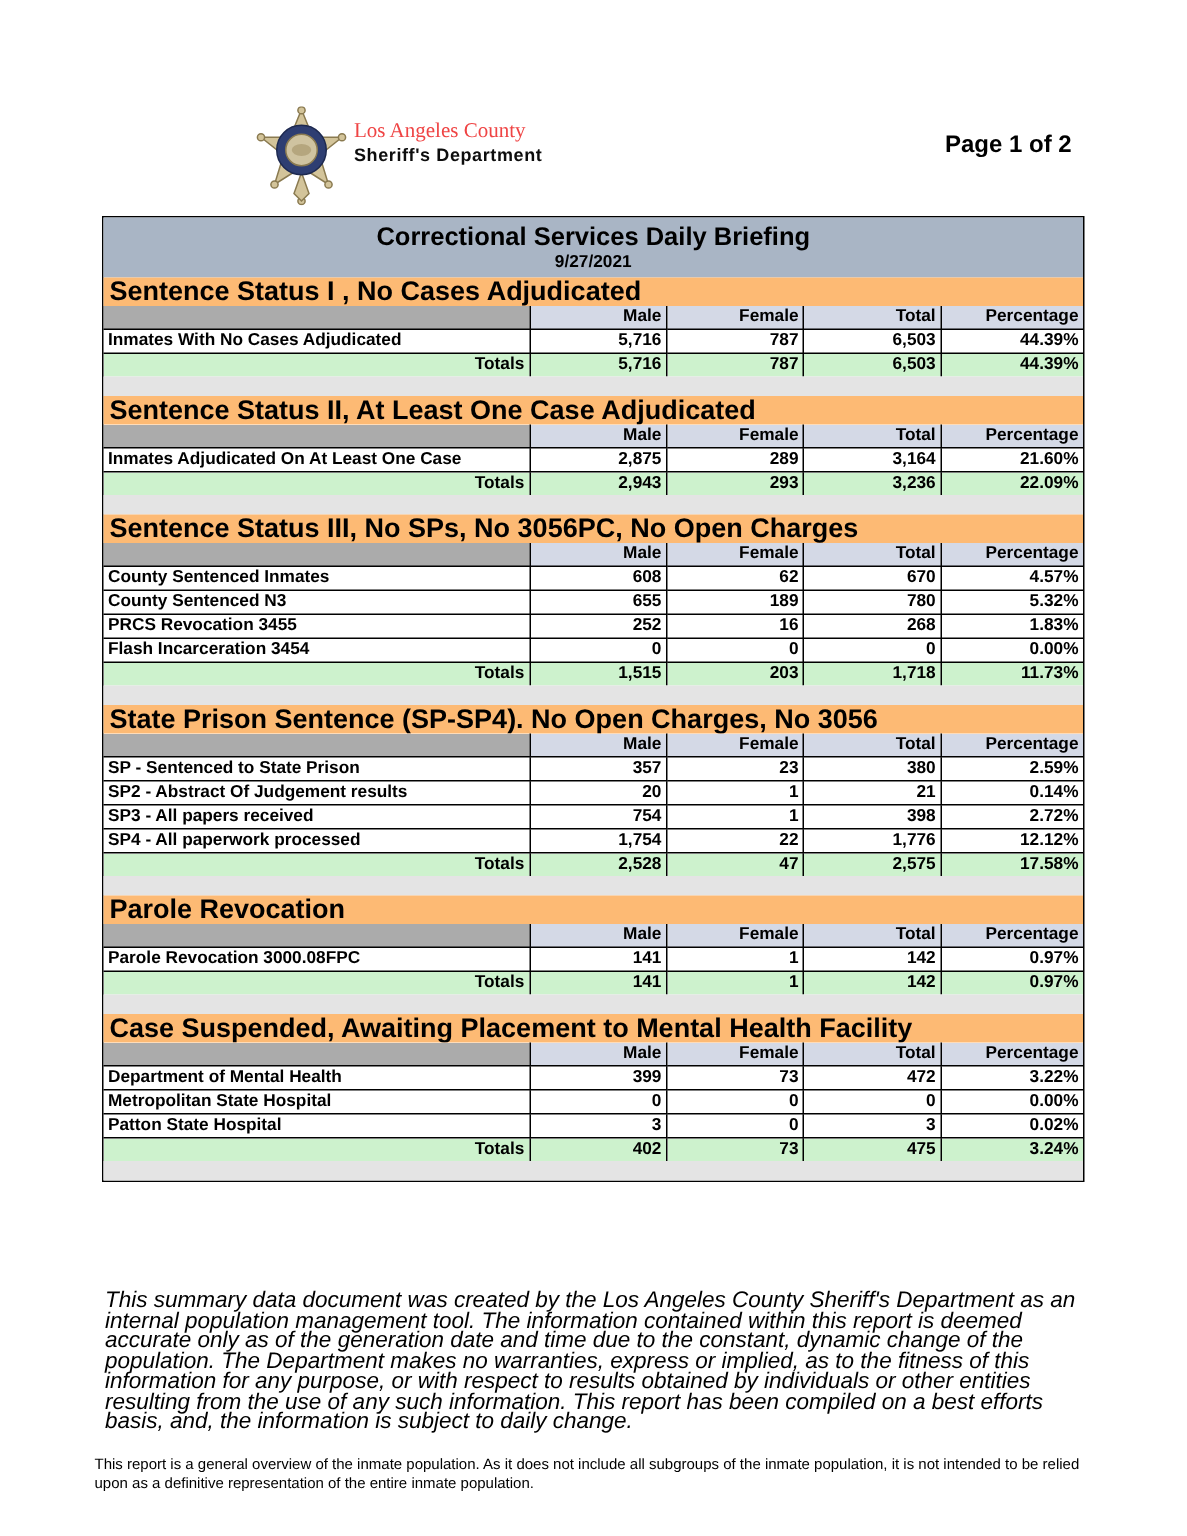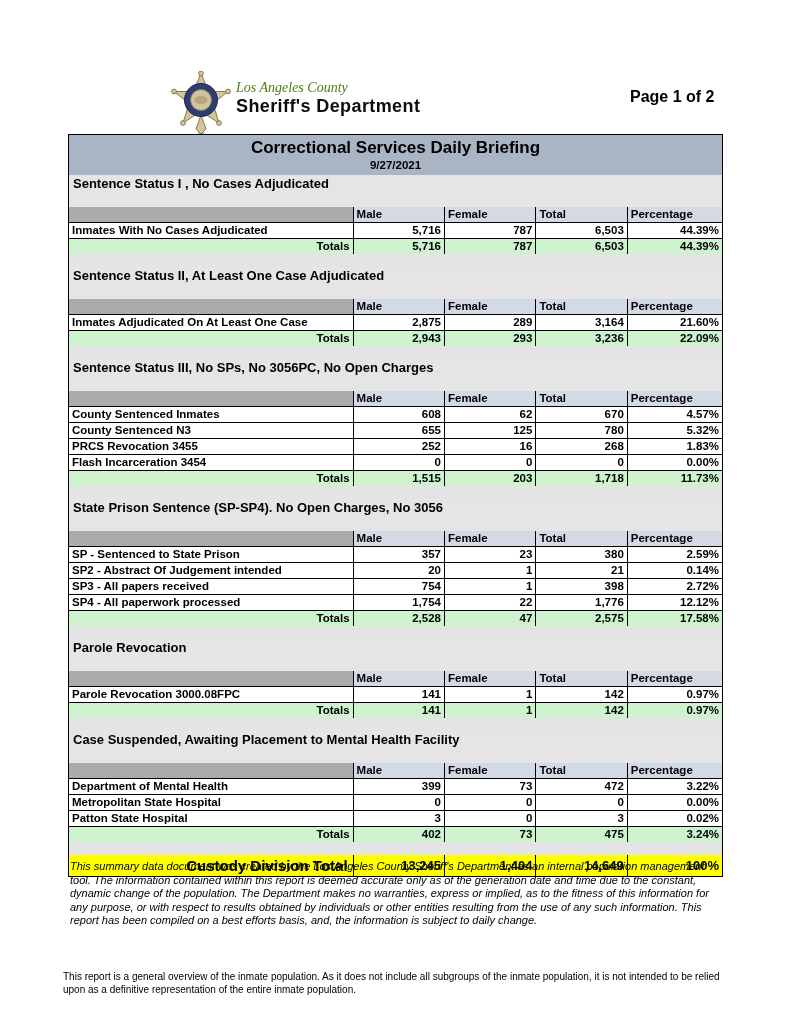--- a/index.html
+++ b/index.html
@@ -4,58 +4,58 @@
 <style>
   html,body{margin:0;padding:0;}
   body{
     width:791px;height:1024px;position:relative;background:#ffffff;
     font-family:"Liberation Sans",sans-serif;color:#000;
     -webkit-font-smoothing:antialiased;
   }
   
   .logo-badge{position:absolute;left:170px;top:71px;}
   .logo-text{position:absolute;left:236px;top:81px;line-height:1.05;}
-  .logo-county{font-family:"Liberation Serif",serif;font-style:italic;font-size:14px;color:#4d7c0f;}
-  .logo-dept{font-size:18px;font-weight:bold;letter-spacing:.4px;color:#0d0d0d;margin-top:1px;}
+  .logo-county{font-family:"Liberation Serif",serif;font-size:14px;color:#ef4444;}
+  .logo-dept{font-size:12px;font-weight:bold;letter-spacing:.4px;color:#0d0d0d;margin-top:1px;}
   .page-num{position:absolute;left:630px;top:88px;font-size:16px;font-weight:bold;}
   
   .doc{
-    position:absolute;left:68px;top:134px;width:653px;
+    position:absolute;left:68px;top:144px;width:653px;
     border:1px solid #000;background:#fff;
   }
   .doc > * + *{border-top:1px solid #000;}
   .banner{background:#a9b5c5;text-align:center;padding:3px 0 4px 0;}
   .banner-title{font-size:17px;font-weight:bold;}
   .banner-date{font-size:11.5px;font-weight:bold;margin-top:1px;}
   .section-header{
-    background:#e5e5e5;font-size:13px;font-weight:bold;
-    padding:1px 4px 15px 4px;height:16px;line-height:16px;white-space:nowrap;overflow:hidden;
+    background:#fdba74;font-size:18px;font-weight:bold;
+    padding:1px 4px 2px 4px;height:16px;line-height:16px;white-space:nowrap;overflow:hidden;
   }
   table.grid{width:100%;border-collapse:collapse;border-style:hidden;table-layout:fixed;}
   table.grid td{
     border:1px solid #000;height:15px;line-height:15px;
     padding:0 3px;font-size:11.5px;font-weight:bold;
     overflow:hidden;white-space:nowrap;
   }
   col.c-label{width:43.5%;}
   col.c-num{width:14%;}
   col.c-pct{width:14.5%;}
-  tr.hdr-row td{background:#d4d9e6;text-align:left;}
+  tr.hdr-row td{background:#d4d9e6;text-align:right;}
   tr.hdr-row td.corner{background:#ababab;}
   td.lbl{text-align:left;}
   td.num{text-align:right;}
   tr.totals-row td{background:#cdf2cd;}
   tr.totals-row td.lbl{text-align:right;}
   .spacer{height:13px;background:#e4e4e4;}
   table.custody td{background:#ffff00;height:21px;line-height:21px;font-size:13px;}
   table.custody td.lbl{text-align:right;font-size:15px;padding-right:5px;}
   
   .disclaimer{
     position:absolute;left:70px;top:860px;width:650px;
-    font-size:11px;font-style:italic;line-height:13.5px;
+    font-size:15px;font-style:italic;line-height:13.5px;
   }
   .footnote{
     position:absolute;left:63px;top:970px;width:667px;
     font-size:10px;line-height:13px;
   }
 </style>
 </head>
 <body>
 
 <div class="logo-badge">
@@ -168,21 +168,21 @@
           <tr>
             <td class="lbl">County Sentenced Inmates</td>
             <td class="num">608</td>
             <td class="num">62</td>
             <td class="num">670</td>
             <td class="num">4.57%</td>
           </tr>
           <tr>
             <td class="lbl">County Sentenced N3</td>
             <td class="num">655</td>
-            <td class="num">125</td>
+            <td class="num">189</td>
             <td class="num">780</td>
             <td class="num">5.32%</td>
           </tr>
           <tr>
             <td class="lbl">PRCS Revocation 3455</td>
             <td class="num">252</td>
             <td class="num">16</td>
             <td class="num">268</td>
             <td class="num">1.83%</td>
           </tr>
@@ -218,21 +218,21 @@
             <td>Percentage</td>
           </tr>
           <tr>
             <td class="lbl">SP - Sentenced to State Prison</td>
             <td class="num">357</td>
             <td class="num">23</td>
             <td class="num">380</td>
             <td class="num">2.59%</td>
           </tr>
           <tr>
-            <td class="lbl">SP2 - Abstract Of Judgement intended</td>
+            <td class="lbl">SP2 - Abstract Of Judgement results</td>
             <td class="num">20</td>
             <td class="num">1</td>
             <td class="num">21</td>
             <td class="num">0.14%</td>
           </tr>
           <tr>
             <td class="lbl">SP3 - All papers received</td>
             <td class="num">754</td>
             <td class="num">1</td>
             <td class="num">398</td>
@@ -323,34 +323,16 @@
           </tr>
           <tr class="totals-row">
             <td class="lbl">Totals</td>
             <td class="num">402</td>
             <td class="num">73</td>
             <td class="num">475</td>
             <td class="num">3.24%</td>
           </tr>
         </tbody>
       </table><div class="spacer"></div></div>
-  <table class="grid custody">
-    <colgroup>
-        <col class="c-label">
-        <col class="c-num">
-        <col class="c-num">
-        <col class="c-num">
-        <col class="c-pct">
-      </colgroup>
-    <tbody>
-        <tr>
-      <td class="lbl">Custody Division Total</td>
-      <td class="num">13,245</td>
-      <td class="num">1,404</td>
-      <td class="num">14,649</td>
-      <td class="num">100%</td>
-    </tr>
-  </tbody>
-    </table>
 </div>
 
 <div class="disclaimer">This summary data document was created by the Los Angeles County Sheriff's Department as an internal population management tool.  The information contained within this report is deemed accurate only as of the generation date and time due to the constant, dynamic change of the population.  The Department makes no warranties, express or implied, as to the fitness of this information for any purpose, or with respect to results obtained by individuals or other entities resulting from the use of any such information.  This report has been compiled on a best efforts basis, and, the information is subject to daily change.</div>
 <div class="footnote">This report is a general overview of the inmate population.  As it does not include all subgroups of the inmate population, it is not intended to be relied upon as a definitive representation of the entire inmate population.</div>
 
 </body></html>

